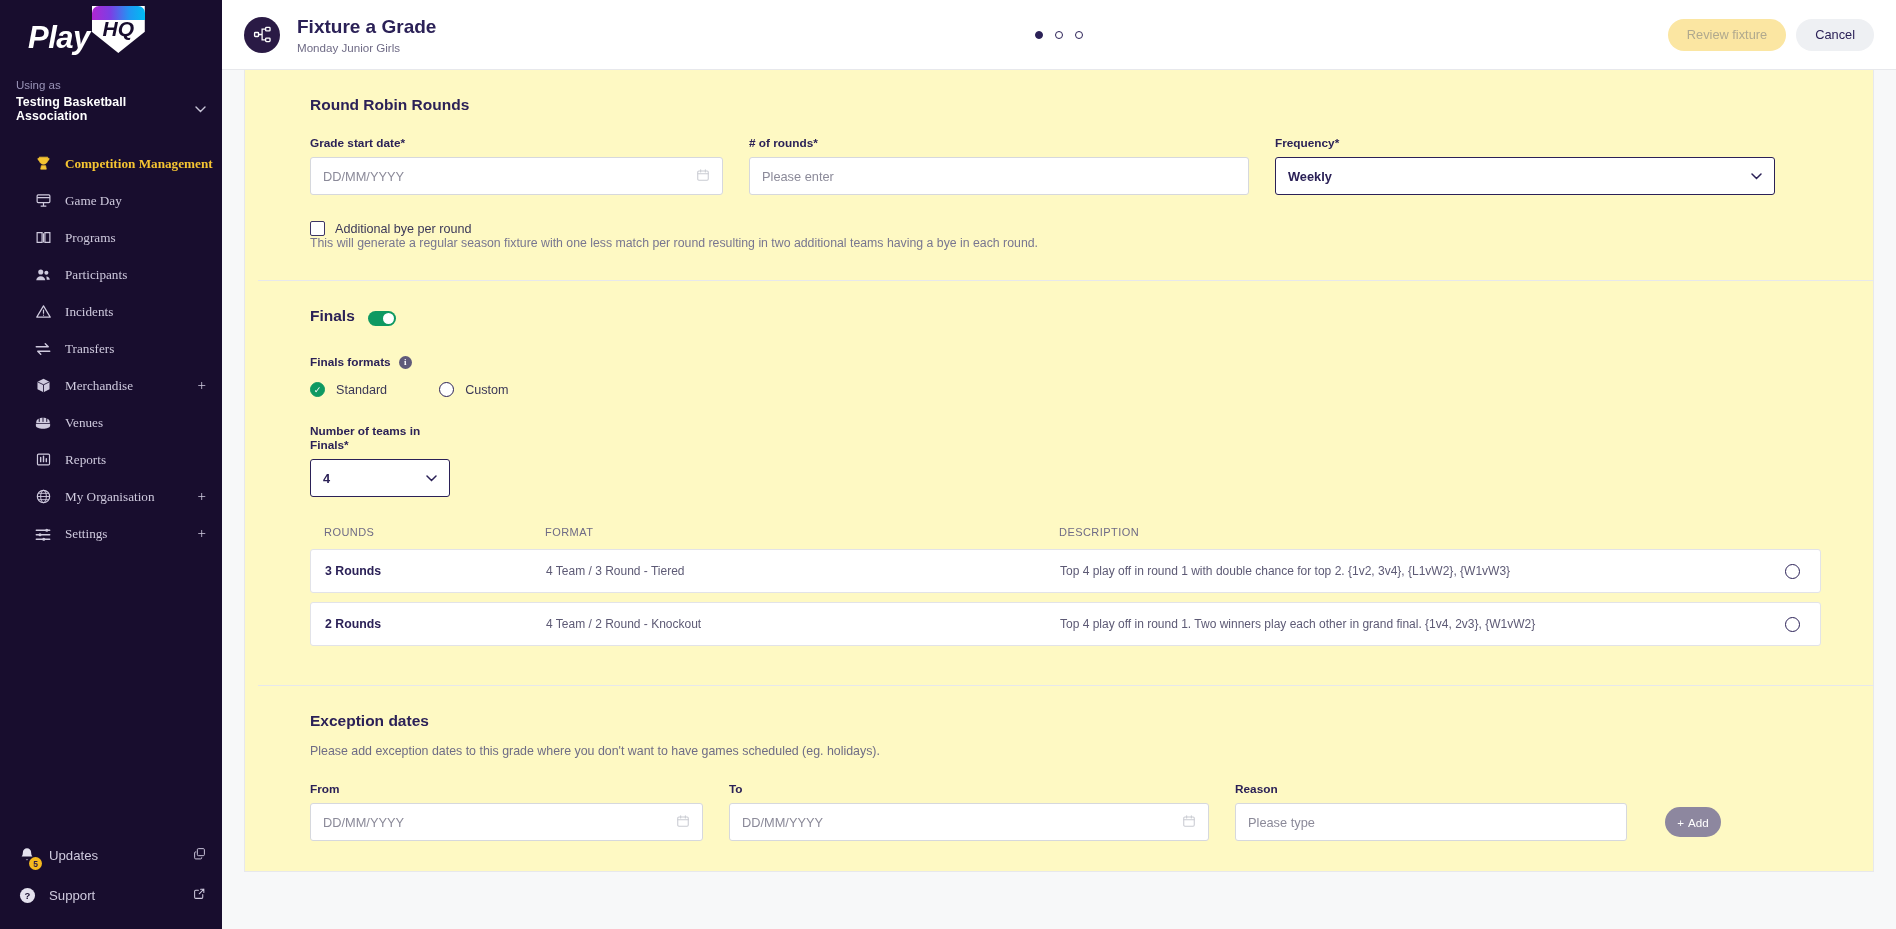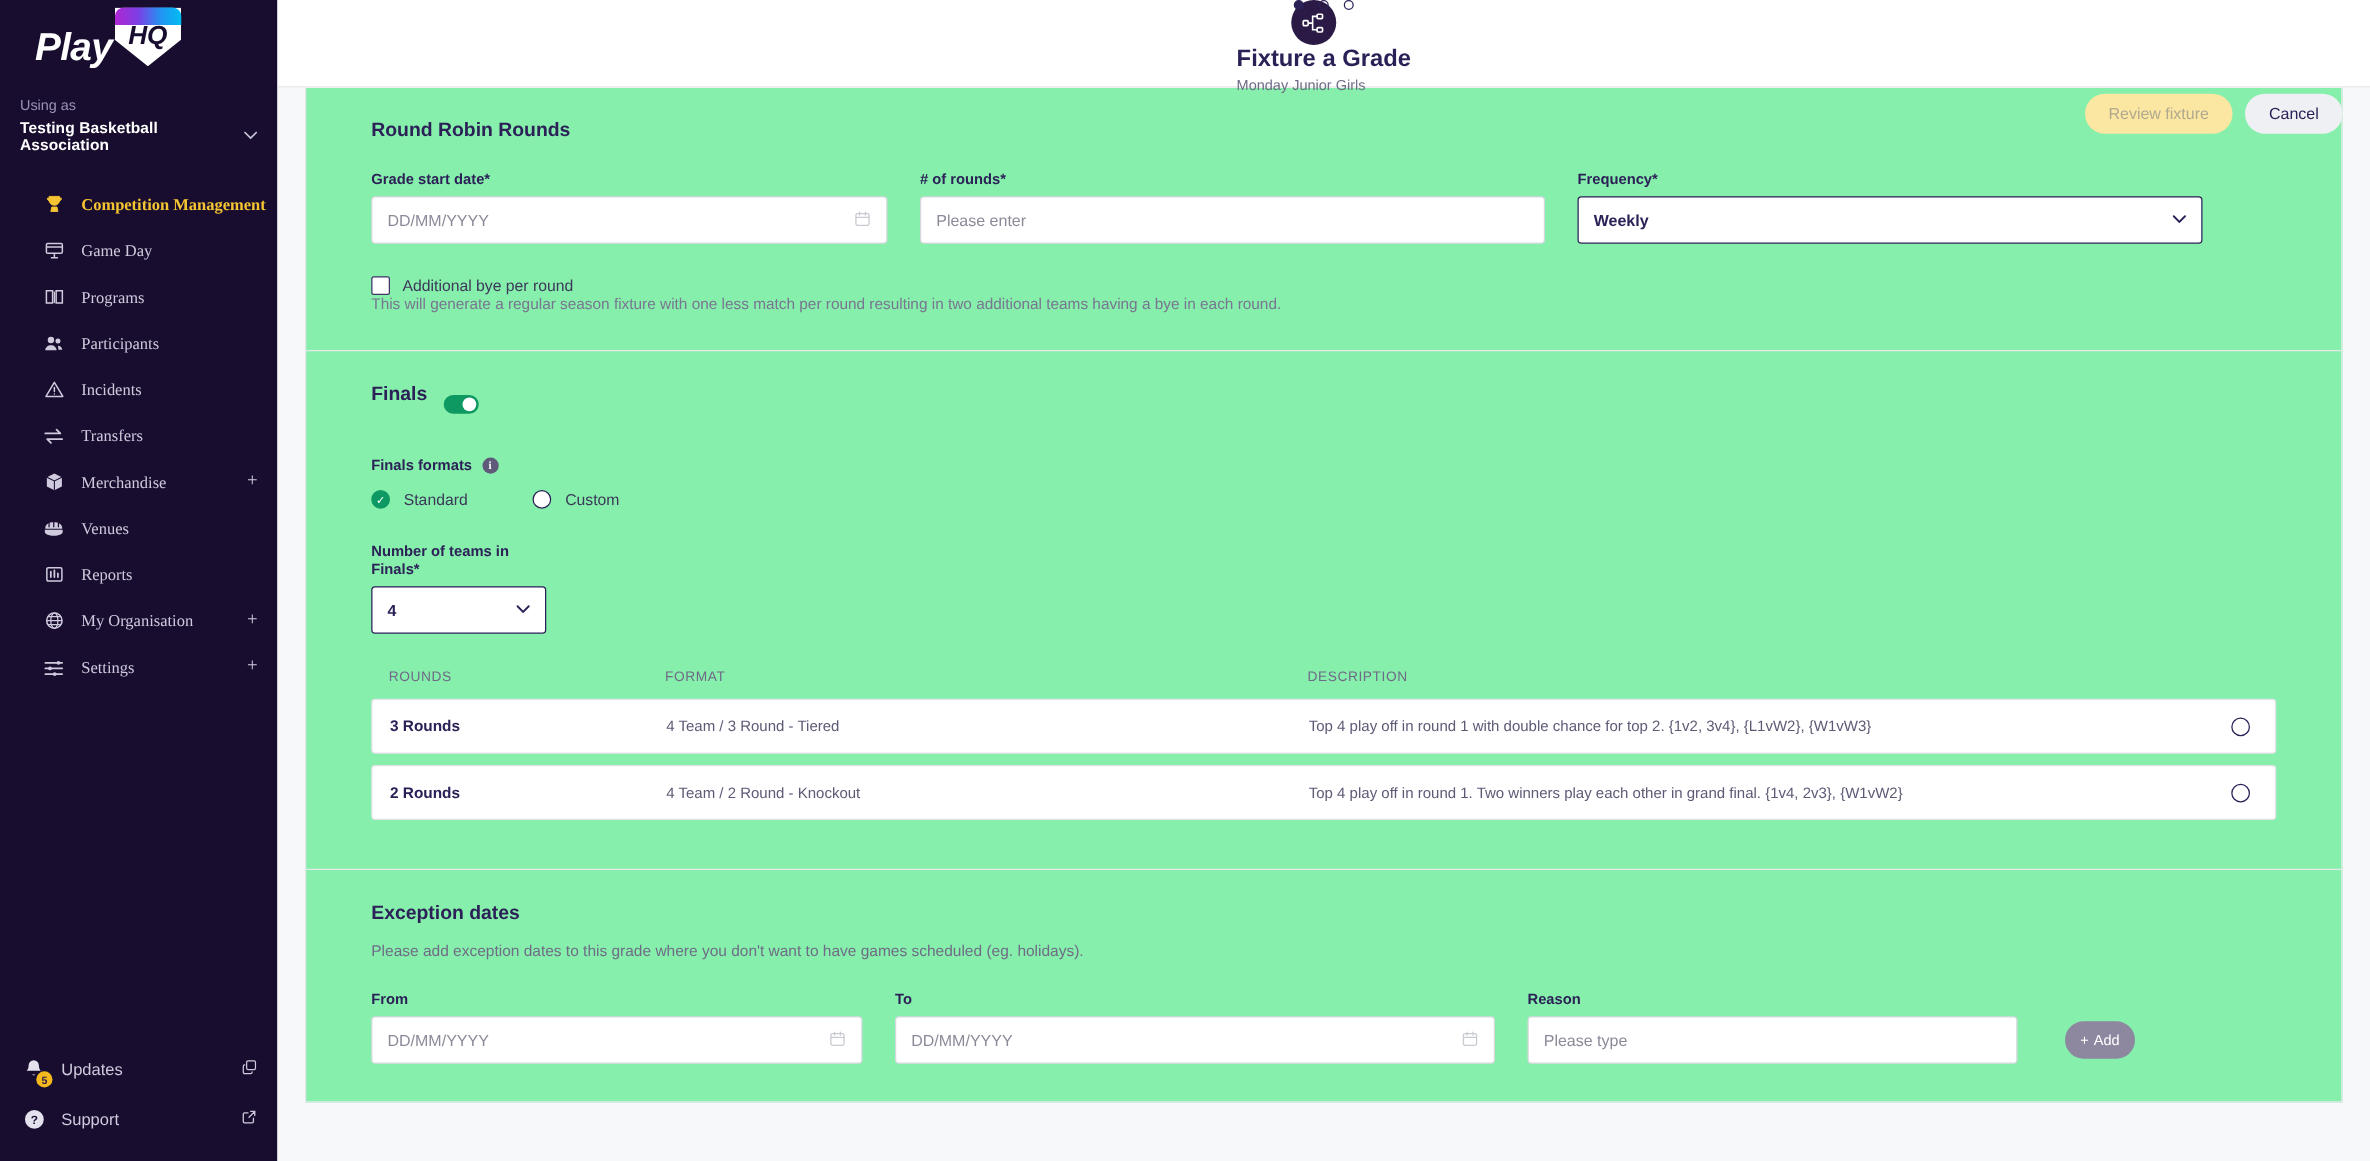--- a/index.html
+++ b/index.html
@@ -108,21 +108,20 @@
     flex: 1; height: 929px; position: relative;
     background: #f7f8f9;
     overflow: hidden;
   }
   .topbar {
     height: 70px; background: #fff;
     display: flex; align-items: center;
     padding: 0 22px 0 22px;
     border-bottom: 1px solid #e7e8ec;
     position: relative;
-    flex-direction: column;
   }
   .topbar-avatar {
     width: 36px; height: 36px; border-radius: 50%;
     background: #2a1a45; margin-right: 17px;
     display: flex; align-items: center; justify-content: center;
     flex: 0 0 36px;
   }
   .topbar-titles { display: flex; flex-direction: column; justify-content: center; }
   .topbar-title {
     font-size: 19px; font-weight: bold; color: #2b2157; line-height: 1.25;
@@ -152,23 +151,24 @@
   .btn-cancel { background: #eef0f3; color: #2b2157; }
 
   
   .content {
     height: 859px;
     overflow: hidden;
     padding: 0 22px;
     background: #f7f8f9;
   }
   .card {
-    background: #86efac;
+    background: #fef9c3;
     border: 1px solid #e7e8ec;
     border-top: none;
+    padding-left: 13px;
   }
   .section { padding: 26px 52px 30px 52px; }
   .section-divider { border-top: 1px solid #e7e8ec; }
 
   .section-title {
     font-size: 15.5px; font-weight: bold; color: #2b2157;
     margin-bottom: 22px;
   }
   .fields-row { display: flex; gap: 26px; }
   .field { display: flex; flex-direction: column; }
@@ -515,21 +515,21 @@
 
         <div class="checkbox-row">
           <span class="checkbox"></span>
           <span class="checkbox-label">Additional bye per round</span>
         </div>
         <div class="help-text">This will generate a regular season fixture with one less match per round resulting in two additional teams having a bye in each round.</div>
       </div>
 
       <div class="section section-divider">
         <div class="finals-head">
-          <span class="section-title" style="margin-bottom:14px">Finals</span>
+          <span class="section-title" style="margin-bottom:4px">Finals</span>
           <span class="toggle">
             <span class="toggle-knob"></span>
           </span>
         </div>
 
         <div class="formats-label-row">
           <span class="formats-label">Finals formats</span>
           <span class="info-ico">i</span>
         </div>
 

